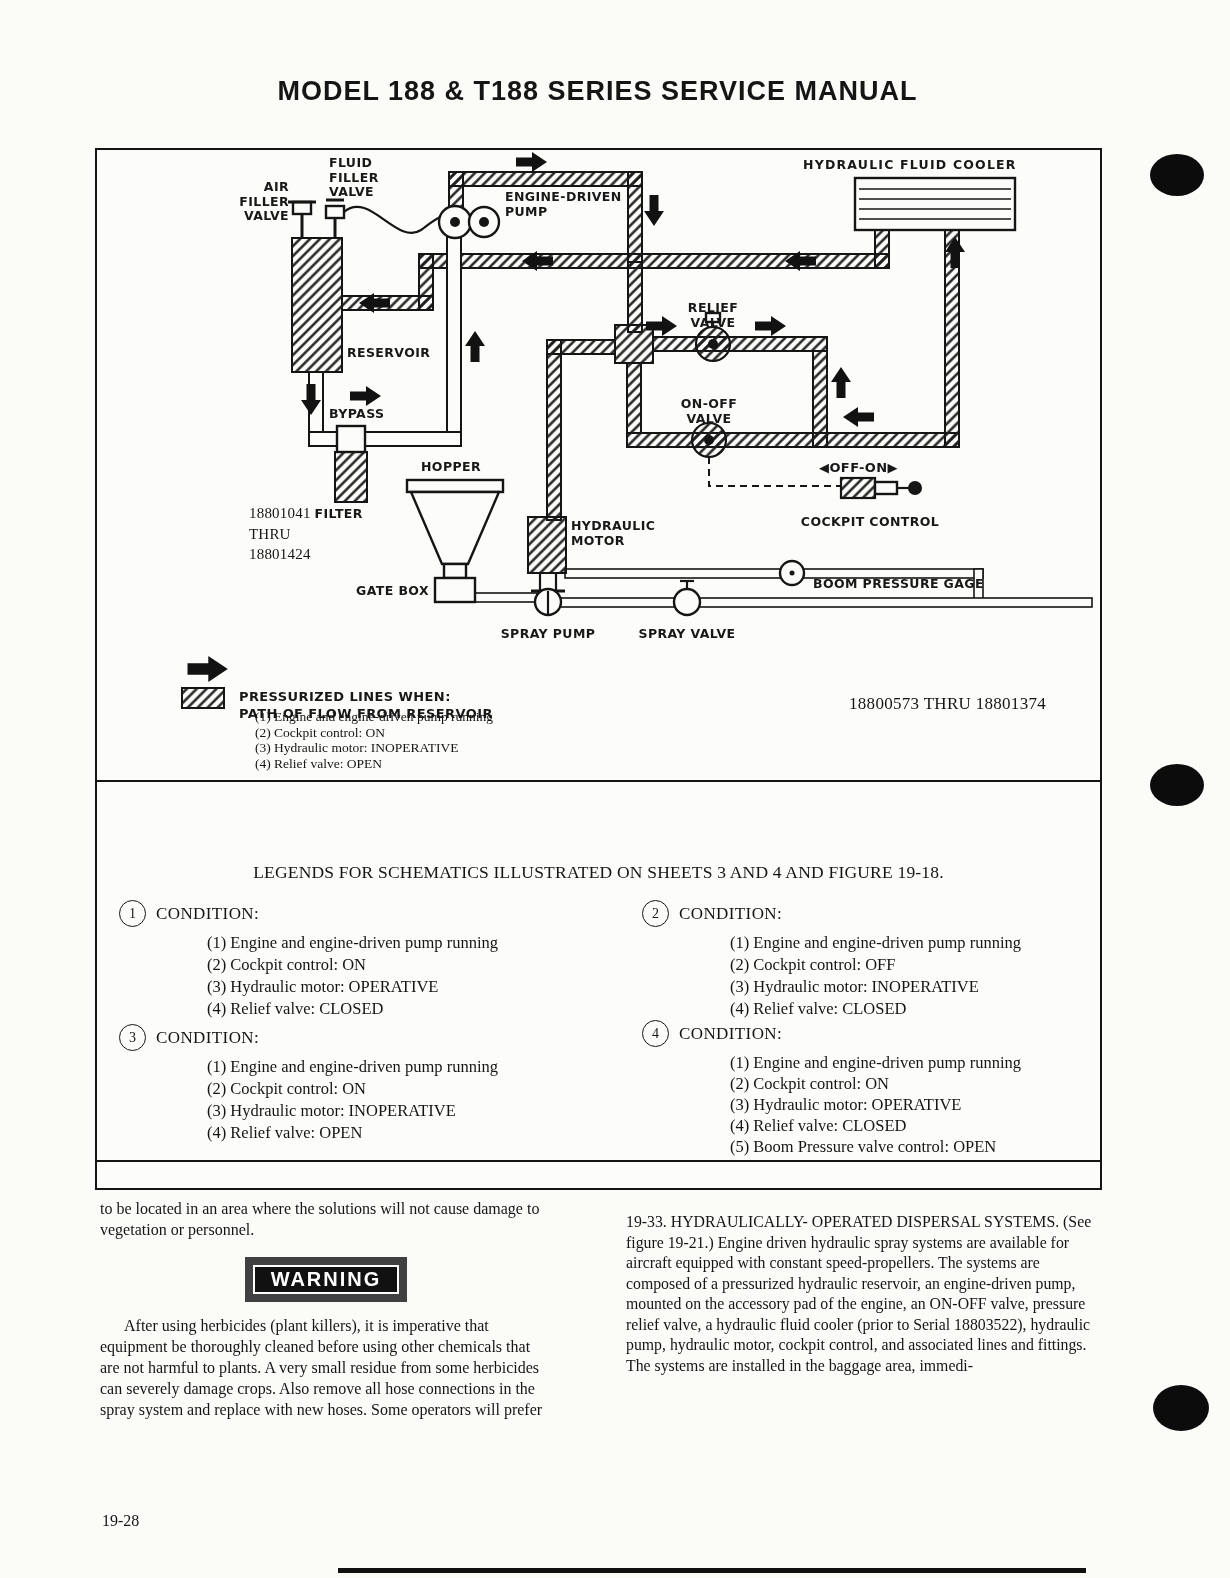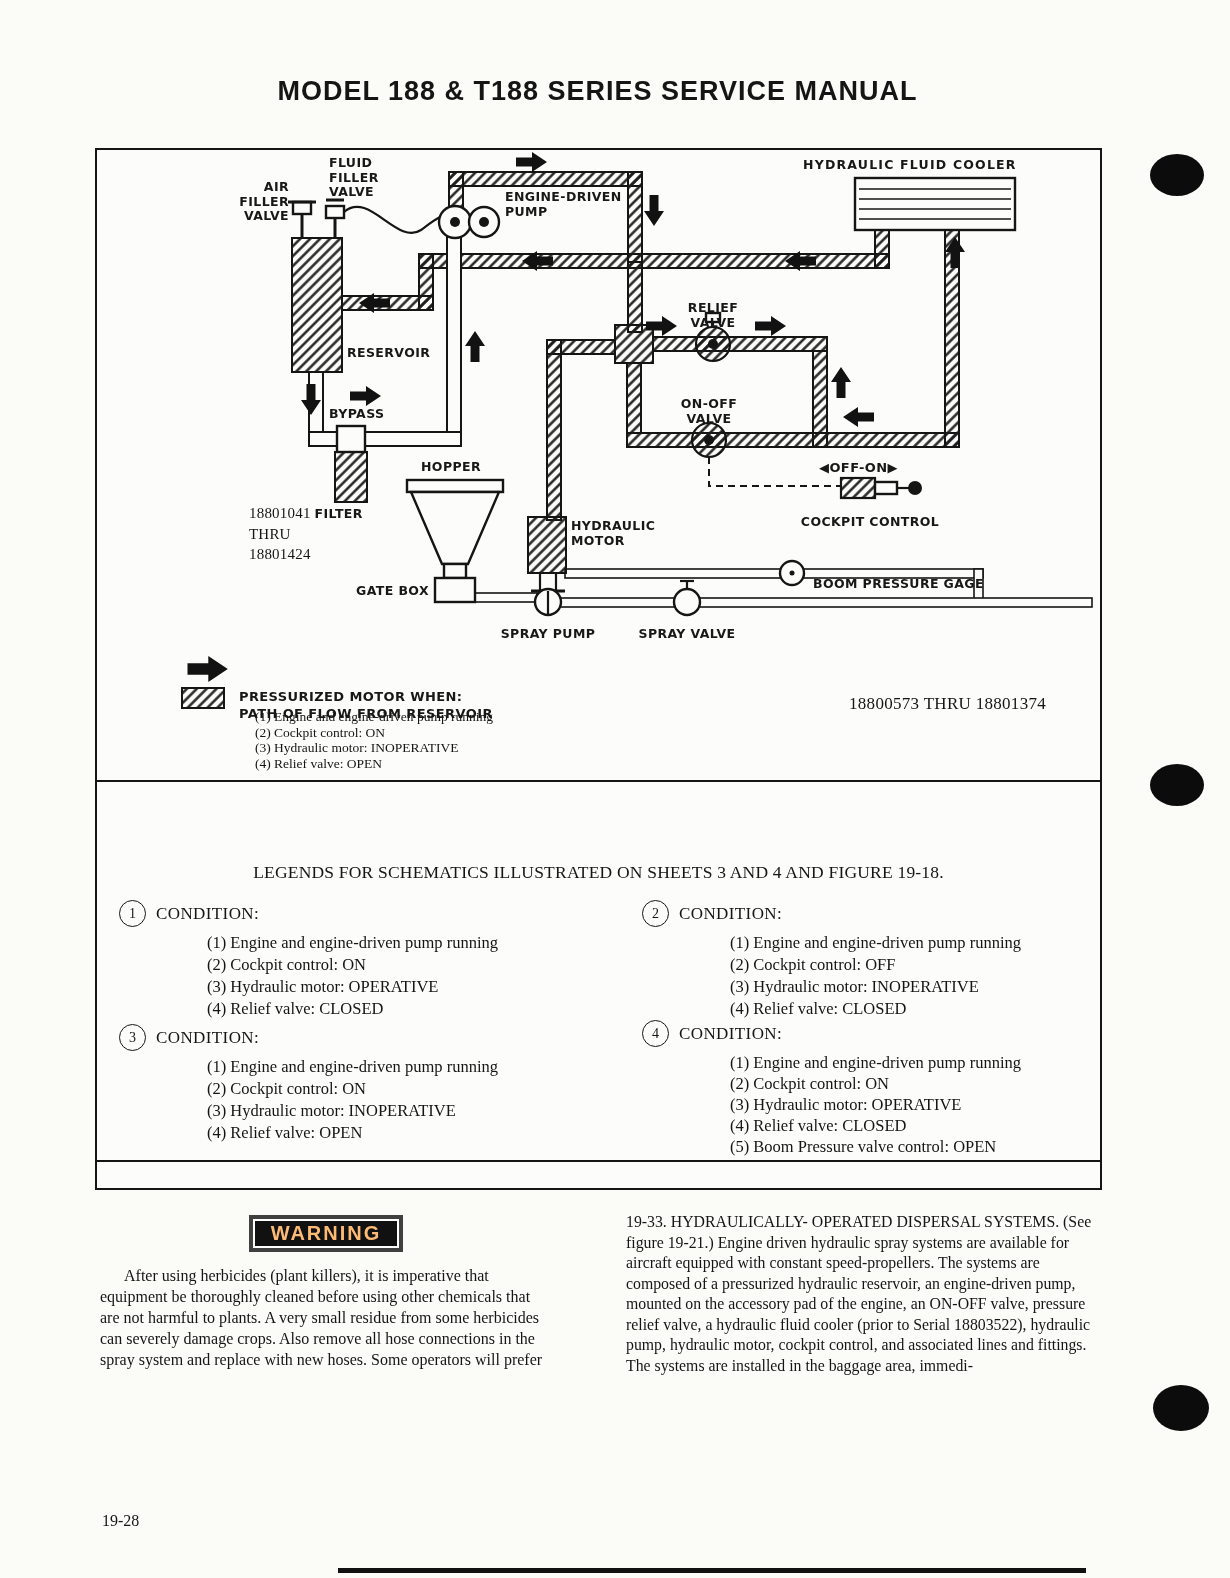--- a/index.html
+++ b/index.html
@@ -48,23 +48,23 @@
   .cond-items {margin:5px 0 0 88px; font-size:16.5px; line-height:22px;}
   .inner-rule {position:absolute; left:0; right:0; top:378px; border-top:2px solid #151515;}
 
   
   .body-col {position:absolute;}
   .body-left  {left:100px; top:1198px; width:452px; font-size:16px;  line-height:21px;}
   .body-right {left:626px; top:1198px; width:480px; font-size:15.8px; line-height:20.5px;}
   .para {margin:0;}
   .gap-top {margin-top:14px;}
   .indent {text-indent:24px;}
-  .warning {margin:17px auto 13px; width:max-content; background:#111; color:#fdba74;
+  .warning {margin:17px auto 13px; width:max-content; background:#111; color:#ffffff;
             font-family:"Liberation Sans", sans-serif; font-weight:bold; font-size:20px; letter-spacing:2px;
-            padding:4px 18px; border:4px solid #404040; box-shadow: inset 0 0 0 2px #fff;}
+            padding:4px 18px; border:8px solid #404040; box-shadow: inset 0 0 0 2px #fff;}
   .page-number {position:absolute; left:102px; top:1512px; font-size:16px;}
 
   .regdot {position:absolute; background:#0c0c0c; border-radius:50%;}
   .dot1 {left:1150px; top:154px;  width:54px; height:42px;}
   .dot2 {left:1150px; top:764px;  width:54px; height:42px;}
   .dot3 {left:1153px; top:1385px; width:56px; height:46px;}
   .scanbar {position:absolute; left:338px; top:1568px; width:748px; height:5px; background:#111;}
 </style>
 </head>
 <body>
@@ -254,21 +254,21 @@
     <div class="dlbl right" style="left:248px; top:434px; width:84px;">GATE BOX</div>
     <div class="dlbl" style="left:474px; top:369px;">
       <div>HYDRAULIC</div>
       <div>MOTOR</div>
     </div>
     <div class="dlbl center" style="left:400px; top:477px; width:102px;">SPRAY PUMP</div>
     <div class="dlbl center" style="left:538px; top:477px; width:104px;">SPRAY VALVE</div>
     <div class="dlbl" style="left:716px; top:427px;">BOOM PRESSURE GAGE</div>
 
     <div class="dlbl" style="left:142px; top:510px; font-size:13px;margin-top:47px;">PATH OF FLOW FROM RESERVOIR</div>
-    <div class="dlbl" style="left:142px; top:540px; font-size:13px;">PRESSURIZED MOTOR WHEN:</div>
+    <div class="dlbl" style="left:142px; top:540px; font-size:13px;">PRESSURIZED LINES WHEN:</div>
     <div class="legend-items" style="left:158px; top:559px;">
       <div>(1)  Engine and engine-driven pump running</div>
       <div>(2)  Cockpit control: ON</div>
       <div>(3)  Hydraulic motor: INOPERATIVE</div>
       <div>(4)  Relief valve: OPEN</div>
     </div>
     <div class="serif-label" style="left:752px; top:544px;">18800573 THRU 18801374</div>
   </div>
 
   <div class="legend-box">
@@ -324,20 +324,21 @@
         <div>(3)  Hydraulic motor: OPERATIVE</div>
         <div>(4)  Relief valve: CLOSED</div>
         <div>(5)  Boom Pressure valve control: OPEN</div>
       </div>
     </div>
 
     <div class="inner-rule"></div>
   </div>
 
   <div class="body-col body-left">
+    <p class="para">to be located in an area where the solutions will not cause damage to vegetation or personnel.</p>
     <div class="warning">WARNING</div>
     <p class="para indent">After using herbicides (plant killers), it is imperative that equipment be thoroughly cleaned before using other chemicals that are not harmful to plants.  A very small residue from some herbicides can severely damage crops.  Also remove all hose connections in the spray system and replace with new hoses.  Some operators will prefer</p>
   </div>
 
   <div class="body-col body-right">
     <p class="para gap-top">19-33.  HYDRAULICALLY- OPERATED DISPERSAL SYSTEMS.  (See figure 19-21.) Engine driven hydraulic spray systems are available for aircraft equipped with constant speed-propellers.  The systems are composed of a pressurized hydraulic reservoir, an engine-driven pump, mounted on the accessory pad of the engine, an ON-OFF valve, pressure relief valve, a hydraulic fluid cooler (prior to Serial 18803522), hydraulic pump, hydraulic motor, cockpit control, and associated lines and fittings.  The systems are installed in the baggage area, immedi-</p>
   </div>
 
   <div class="page-number">19-28</div>
 

